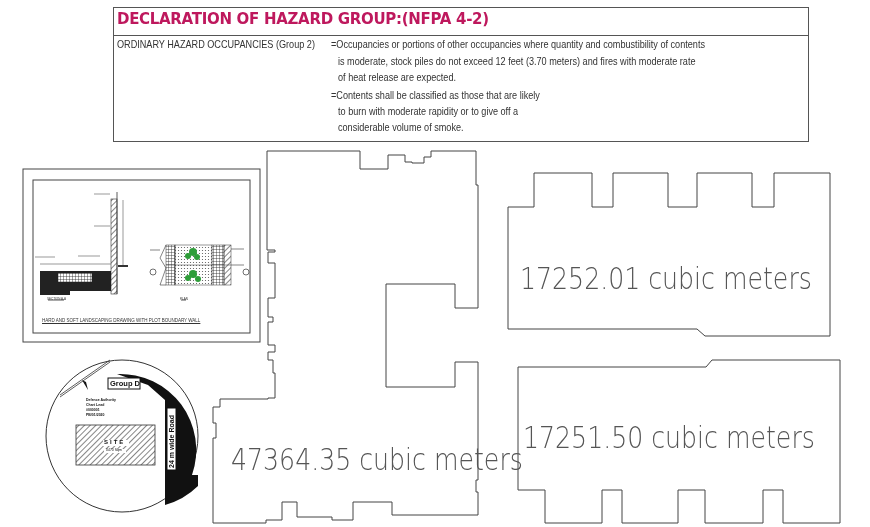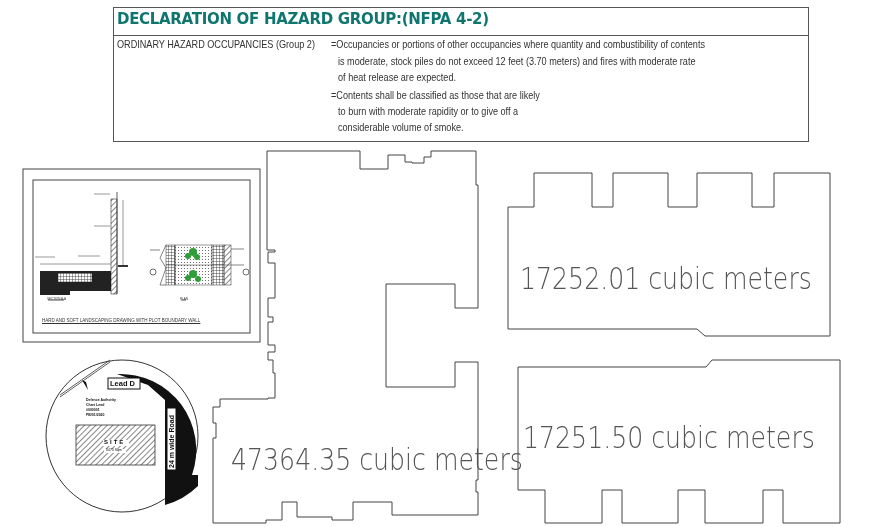--- a/index.html
+++ b/index.html
@@ -1,19 +1,19 @@
 <!DOCTYPE html>
 <html><head>
 <meta charset="utf-8">
 <style>
   html,body{margin:0;padding:0;background:#ffffff;}
   body{width:870px;height:527px;position:relative;overflow:hidden;font-family:"DejaVu Sans",sans-serif;}
   .abs{position:absolute;}
   #decl-box{left:113px;top:7px;width:696px;height:135px;border:1px solid #555;box-sizing:border-box;}
-  #decl-title{left:117px;top:10px;font-family:"DejaVu Sans",sans-serif;font-size:15px;font-weight:bold;color:#0f766e;letter-spacing:-0.3px;}
+  #decl-title{left:117px;top:10px;font-family:"DejaVu Sans",sans-serif;font-size:15px;font-weight:bold;color:#be185d;letter-spacing:-0.3px;}
   #decl-divider{left:114px;top:35px;width:694px;height:0;border-top:1px solid #555;}
   .ctext{font-family:"Liberation Sans Narrow","Liberation Sans",sans-serif;font-size:10.6px;color:#333;transform-origin:left top;transform:scaleX(0.86);white-space:nowrap;}
   .big{font-family:"DejaVu Sans",sans-serif;font-weight:200;color:#555;white-space:nowrap;transform-origin:left top;}
   svg{position:absolute;left:0;top:0;}
 </style>
 </head>
 <body>
 
 <div id="decl-box" class="abs"></div>
 <div id="decl-title" class="abs">DECLARATION OF HAZARD GROUP:(NFPA 4-2)</div>
@@ -109,21 +109,21 @@
     <line x1="60" y1="395" x2="110" y2="360" stroke="#333" stroke-width="0.8"></line>
     <line x1="60" y1="397" x2="110" y2="362" stroke="#333" stroke-width="0.8"></line>
     <path d="M82 380 L88 390 L86 382 Z" fill="#111"></path>
   </g>
 </svg>
 
 <div class="abs" style="left:42px;top:318px;font-size:4.5px;color:#333;text-decoration:underline;white-space:nowrap;font-family:'Liberation Sans',sans-serif;">HARD AND SOFT LANDSCAPING DRAWING WITH PLOT BOUNDARY WALL</div>
 <div class="abs" style="left:47px;top:297px;font-size:3px;color:#333;white-space:nowrap;font-family:'Liberation Sans',sans-serif;">SECTION A-A</div>
 <div class="abs" style="left:180px;top:297px;font-size:3px;color:#333;white-space:nowrap;font-family:'Liberation Sans',sans-serif;">PLAN</div>
 
-<div class="abs" style="left:110px;top:379px;font-size:7.5px;font-weight:bold;color:#111;white-space:nowrap;font-family:'Liberation Sans',sans-serif;">Lead D</div>
+<div class="abs" style="left:110px;top:379px;font-size:7.5px;font-weight:bold;color:#111;white-space:nowrap;font-family:'Liberation Sans',sans-serif;">Group D</div>
 <div class="abs" style="left:168px;top:468px;font-size:7px;font-weight:bold;color:#111;white-space:nowrap;font-family:'Liberation Sans',sans-serif;transform-origin:left top;transform:rotate(-90deg);">24 m wide Road</div>
 <div class="abs" style="left:104px;top:439px;font-size:6px;font-weight:bold;color:#111;letter-spacing:2px;white-space:nowrap;font-family:'Liberation Sans',sans-serif;">SITE</div>
 <div class="abs" style="left:106px;top:448px;font-size:3.5px;color:#111;white-space:nowrap;font-family:'Liberation Sans',sans-serif;">0470 Sqm</div>
 <div class="abs" style="left:86px;top:398px;font-size:3.5px;font-weight:bold;color:#111;white-space:nowrap;line-height:5px;font-family:'Liberation Sans',sans-serif;">
   <div>Defence Authority</div>
   <div>Chart Lead</div>
   <div>#000001</div>
   <div>PB/01/2020</div>
 </div>
 

